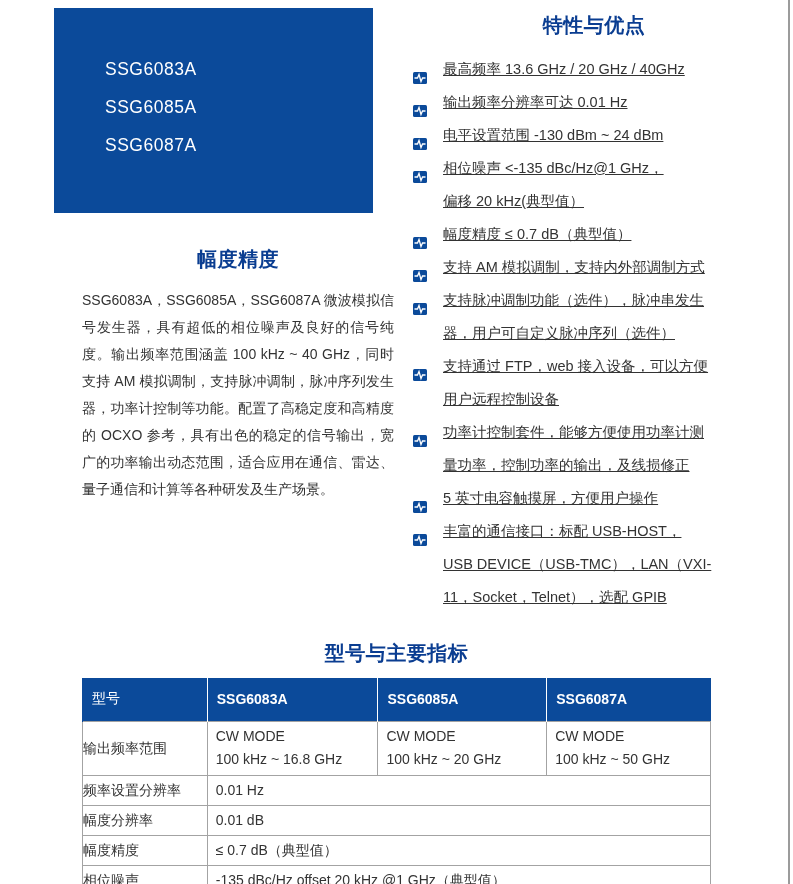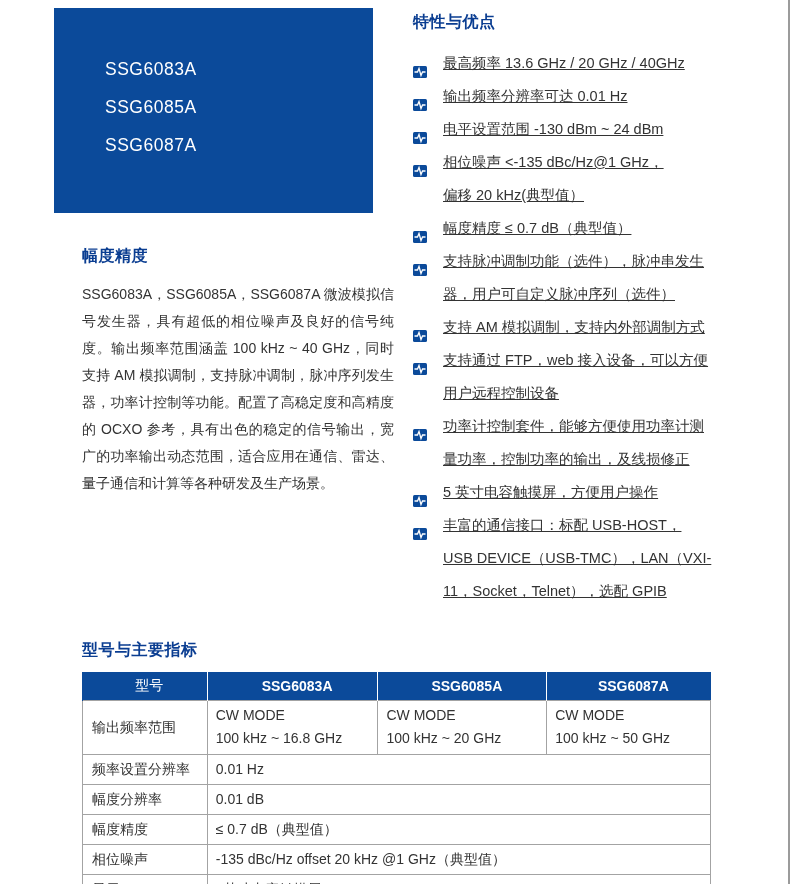--- a/index.html
+++ b/index.html
@@ -30,23 +30,24 @@
   .hero .model {
     color: #ffffff;
     font-size: 17.5px;
     line-height: 38px;
     letter-spacing: 0.5px;
   }
 
   
   .sec-title {
     color: #0a3d91;
-    font-size: 16px;
+    font-size: 20px;
     font-weight: bold;
     letter-spacing: 0.5px;
+    text-align: center;
   }
 
   
   .features {
     position: absolute;
     left: 413px; top: 12px;
     width: 362px;
   }
   .features ul {
     list-style: none;
@@ -92,38 +93,38 @@
     margin-top: 11px;
     width: 629px;
     border-collapse: collapse;
     font-size: 14px;
     color: #333;
     border-bottom: 3px solid #8f8f8f;
   }
   .specs th {
     background: #0b4a9a;
     color: #ffffff;
-    text-align: center;
+    text-align: left;
     font-weight: bold;
-    height: 28px;
+    height: 43px;
     padding: 0 0 0 9px;
     border-left: 1px solid #ffffff;
   }
   .specs th:first-child {
     font-weight: normal;
     border-left: 1px solid #0b4a9a;
   }
   .specs td {
     border: 1px solid #a3a3a3;
     padding: 3px 8px;
     height: 27px;
     vertical-align: middle;
     line-height: 23px;
   }
-  .specs td.lbl { padding-left: 9px; }
+  .specs td.lbl { padding-left: 0; }
   .specs tr.freq td { height: 54px; }
 </style>
 </head>
 <body>
 
 <div class="page">
   <div class="page-edge"></div>
 
   <div class="hero">
     <div class="model">SSG6083A</div>
@@ -168,29 +169,29 @@
               <rect x="0" y="0" width="14" height="12" rx="1.5" fill="#0b4a9a"></rect>
               <polyline points="1.5,6 4.5,6 6,2.5 8,9.5 9.5,6 12.5,6" stroke="#ffffff" stroke-width="1.3" fill="none"></polyline>
             </svg></span>
         <span class="ft">幅度精度 ≤ 0.7 dB（典型值）</span>
       </li>
       <li>
         <span class="fi"><svg width="14" height="12" viewBox="0 0 14 12">
               <rect x="0" y="0" width="14" height="12" rx="1.5" fill="#0b4a9a"></rect>
               <polyline points="1.5,6 4.5,6 6,2.5 8,9.5 9.5,6 12.5,6" stroke="#ffffff" stroke-width="1.3" fill="none"></polyline>
             </svg></span>
+        <span class="ft">支持 AM 模拟调制，支持内外部调制方式</span>
+      </li>
+      <li>
+        <span class="fi"><svg width="14" height="12" viewBox="0 0 14 12">
+              <rect x="0" y="0" width="14" height="12" rx="1.5" fill="#0b4a9a"></rect>
+              <polyline points="1.5,6 4.5,6 6,2.5 8,9.5 9.5,6 12.5,6" stroke="#ffffff" stroke-width="1.3" fill="none"></polyline>
+            </svg></span>
         <span class="ft">支持脉冲调制功能（选件），脉冲串发生
 器，用户可自定义脉冲序列（选件）</span>
-      </li>
-      <li>
-        <span class="fi"><svg width="14" height="12" viewBox="0 0 14 12">
-              <rect x="0" y="0" width="14" height="12" rx="1.5" fill="#0b4a9a"></rect>
-              <polyline points="1.5,6 4.5,6 6,2.5 8,9.5 9.5,6 12.5,6" stroke="#ffffff" stroke-width="1.3" fill="none"></polyline>
-            </svg></span>
-        <span class="ft">支持 AM 模拟调制，支持内外部调制方式</span>
       </li>
       <li>
         <span class="fi"><svg width="14" height="12" viewBox="0 0 14 12">
               <rect x="0" y="0" width="14" height="12" rx="1.5" fill="#0b4a9a"></rect>
               <polyline points="1.5,6 4.5,6 6,2.5 8,9.5 9.5,6 12.5,6" stroke="#ffffff" stroke-width="1.3" fill="none"></polyline>
             </svg></span>
         <span class="ft">支持通过 FTP，web 接入设备，可以方便
 用户远程控制设备</span>
       </li>
       <li>

